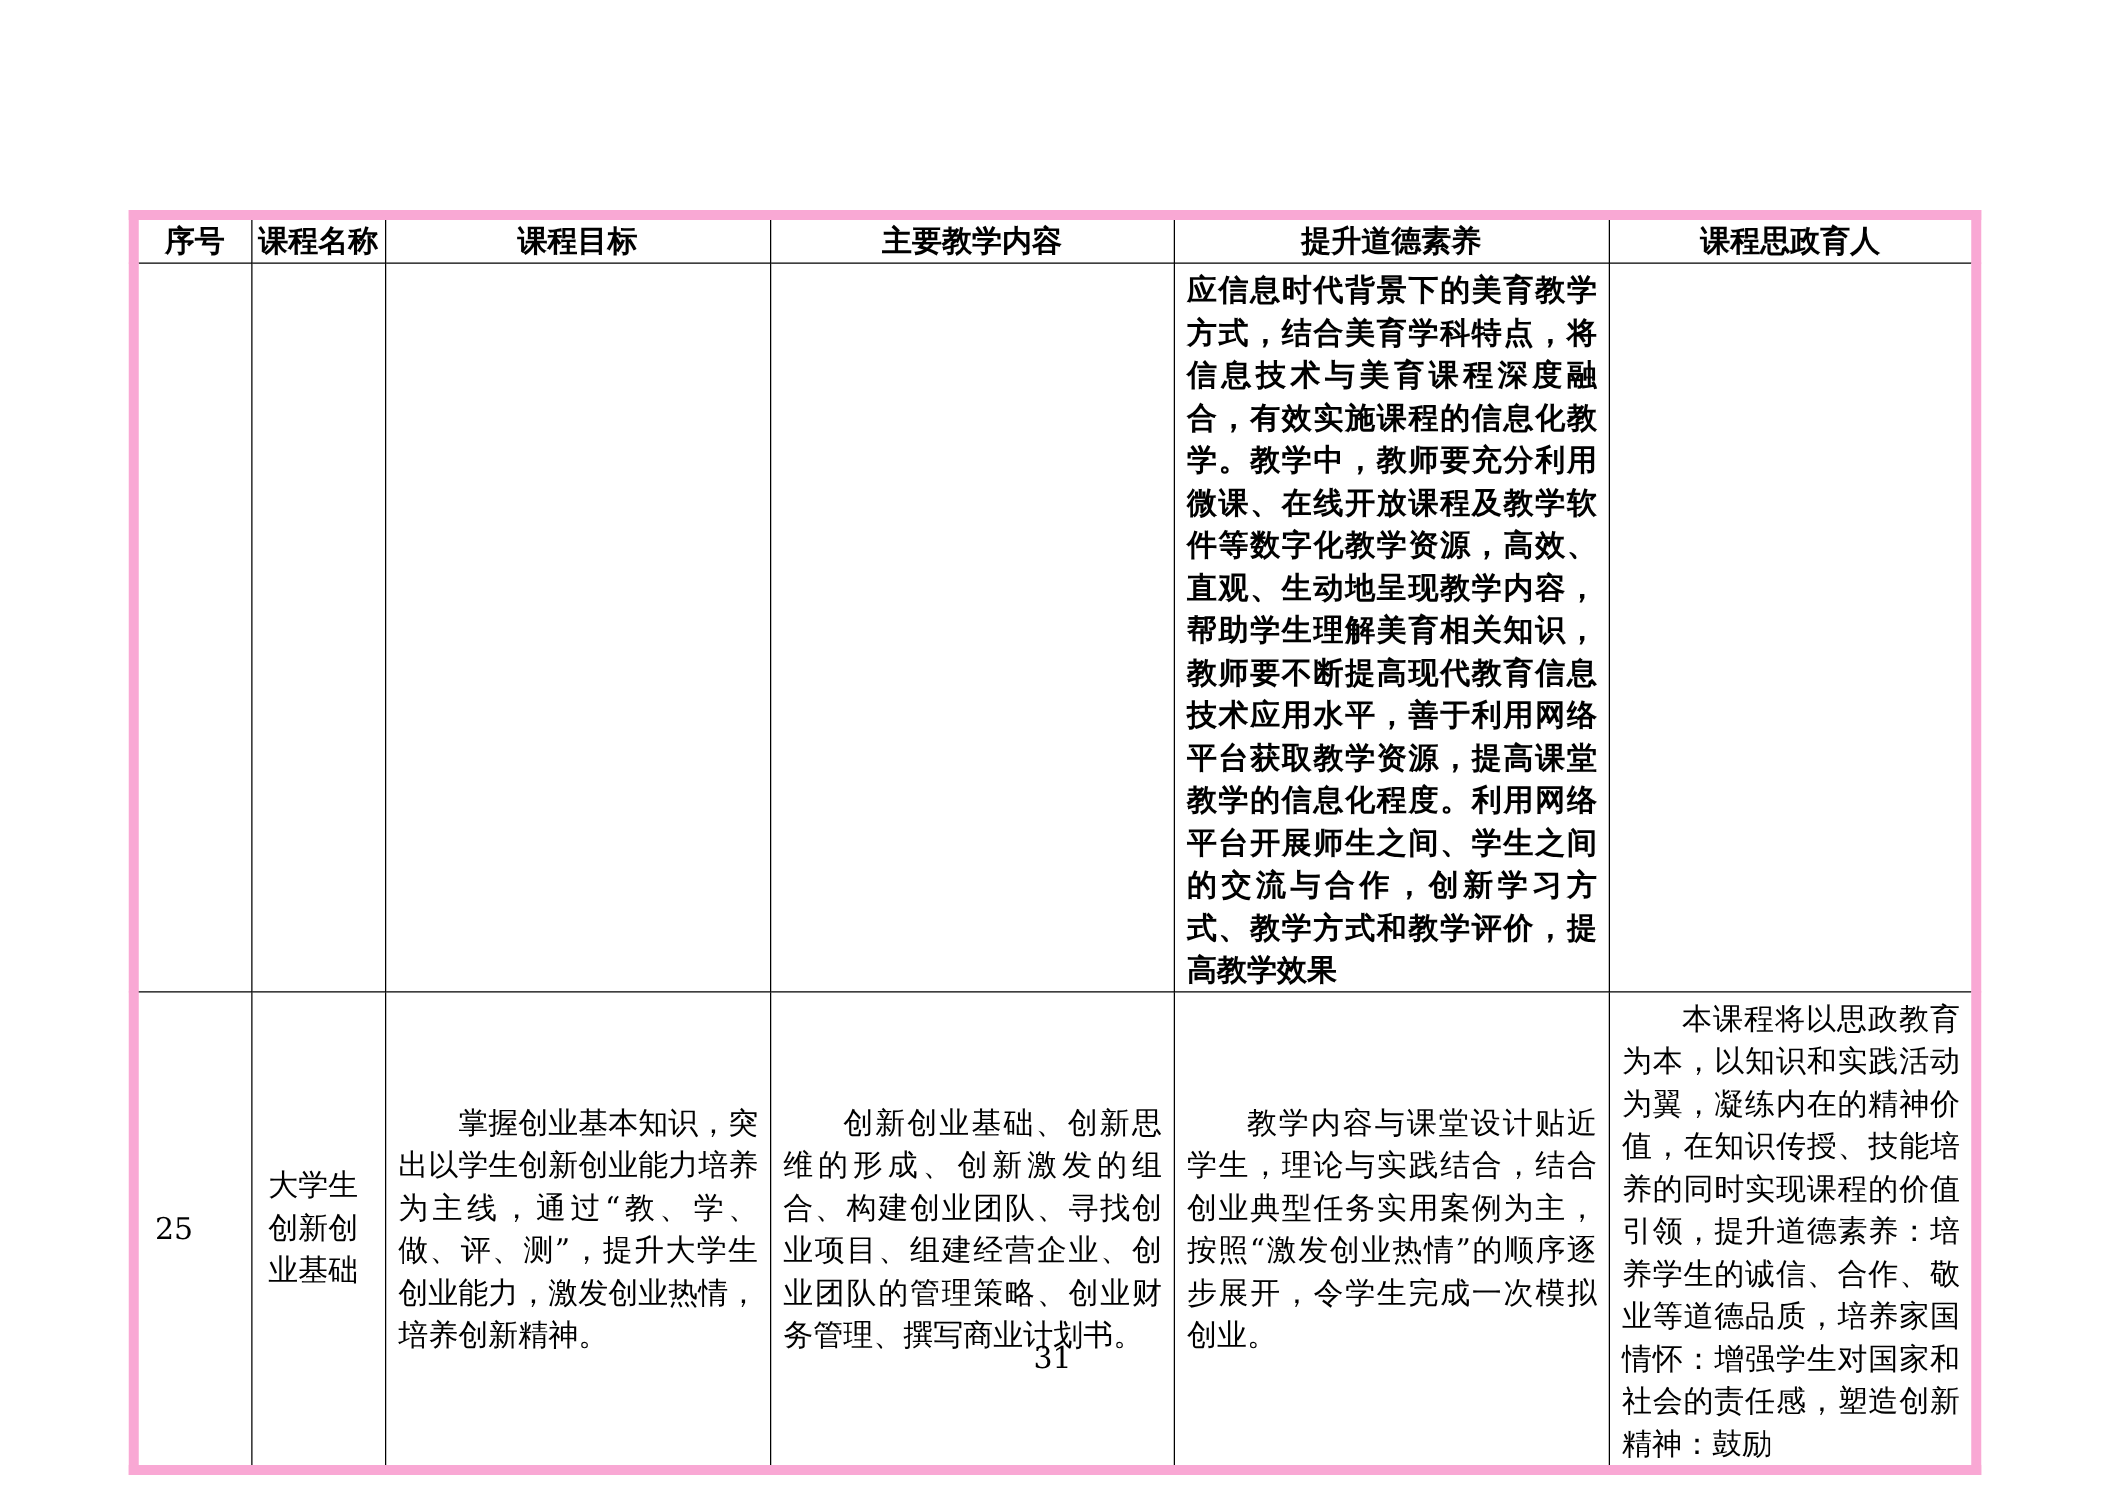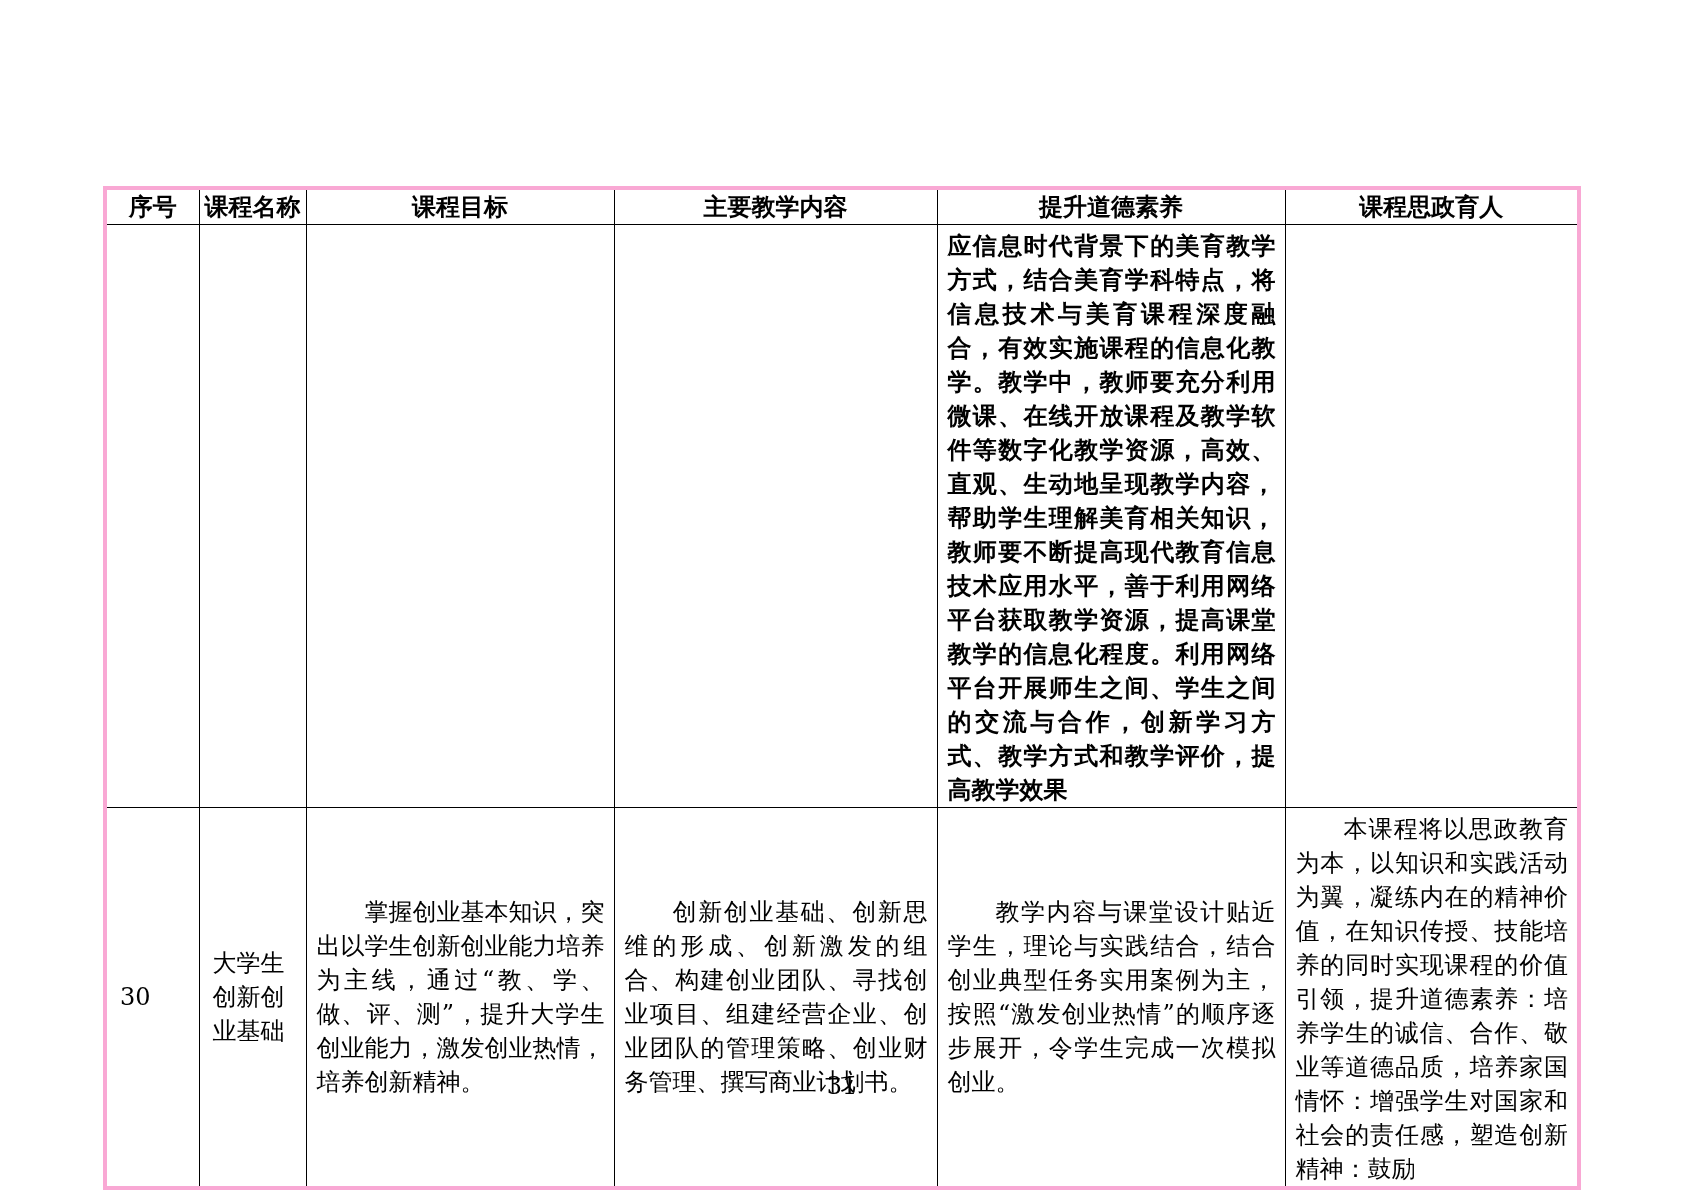--- a/index.html
+++ b/index.html
@@ -12,25 +12,25 @@
     width: 1684px;
     height: 1191px;
     background: #ffffff;
     font-family: "DejaVu Serif", "Liberation Serif", serif;
     color: #000000;
     overflow: hidden;
   }
   table.course-table {
     position: absolute;
     left: 103px;
-    top: 186px;
+    top: 168px;
     width: 1474px;
     border-collapse: collapse;
     table-layout: fixed;
-    border: 4px solid #f9a8d4;
+    border: 8px solid #f9a8d4;
   }
   table.course-table th,
   table.course-table td {
     border: 1px solid #000000;
     font-size: 24px;
     line-height: 34px;
     overflow: hidden;
     box-sizing: border-box;
   }
   tr.header-row th {
@@ -101,21 +101,21 @@
         <td class="cell-empty"></td>
         <td class="cell-empty"></td>
         <td class="cell-empty"></td>
         <td class="cell-empty"></td>
         <td class="cell-top">
           <p class="para no-indent">应信息时代背景下的美育教学方式，结合美育学科特点，将信息技术与美育课程深度融合，有效实施课程的信息化教学。教学中，教师要充分利用微课、在线开放课程及教学软件等数字化教学资源，高效、直观、生动地呈现教学内容，帮助学生理解美育相关知识，　教师要不断提高现代教育信息技术应用水平，善于利用网络平台获取教学资源，提高课堂教学的信息化程度。利用网络平台开展师生之间、学生之间的交流与合作，创新学习方式、教学方式和教学评价，提高教学效果</p>
         </td>
         <td class="cell-empty"></td>
       </tr>
       <tr class="row-22">
-        <td class="cell-seq">30</td>
+        <td class="cell-seq">25</td>
         <td class="cell-name">
           <p class="para no-indent left">大学生创新创业基础</p>
         </td>
         <td class="cell-mid">
           <p class="para">掌握创业基本知识，突出以学生创新创业能力培养为主线，通过“教、学、做、评、测”，提升大学生创业能力，激发创业热情，培养创新精神。</p>
         </td>
         <td class="cell-mid">
           <p class="para">创新创业基础、创新思维的形成、创新激发的组合、构建创业团队、寻找创业项目、组建经营企业、创业团队的管理策略、创业财务管理、撰写商业计划书。</p>
         </td>
         <td class="cell-mid">

